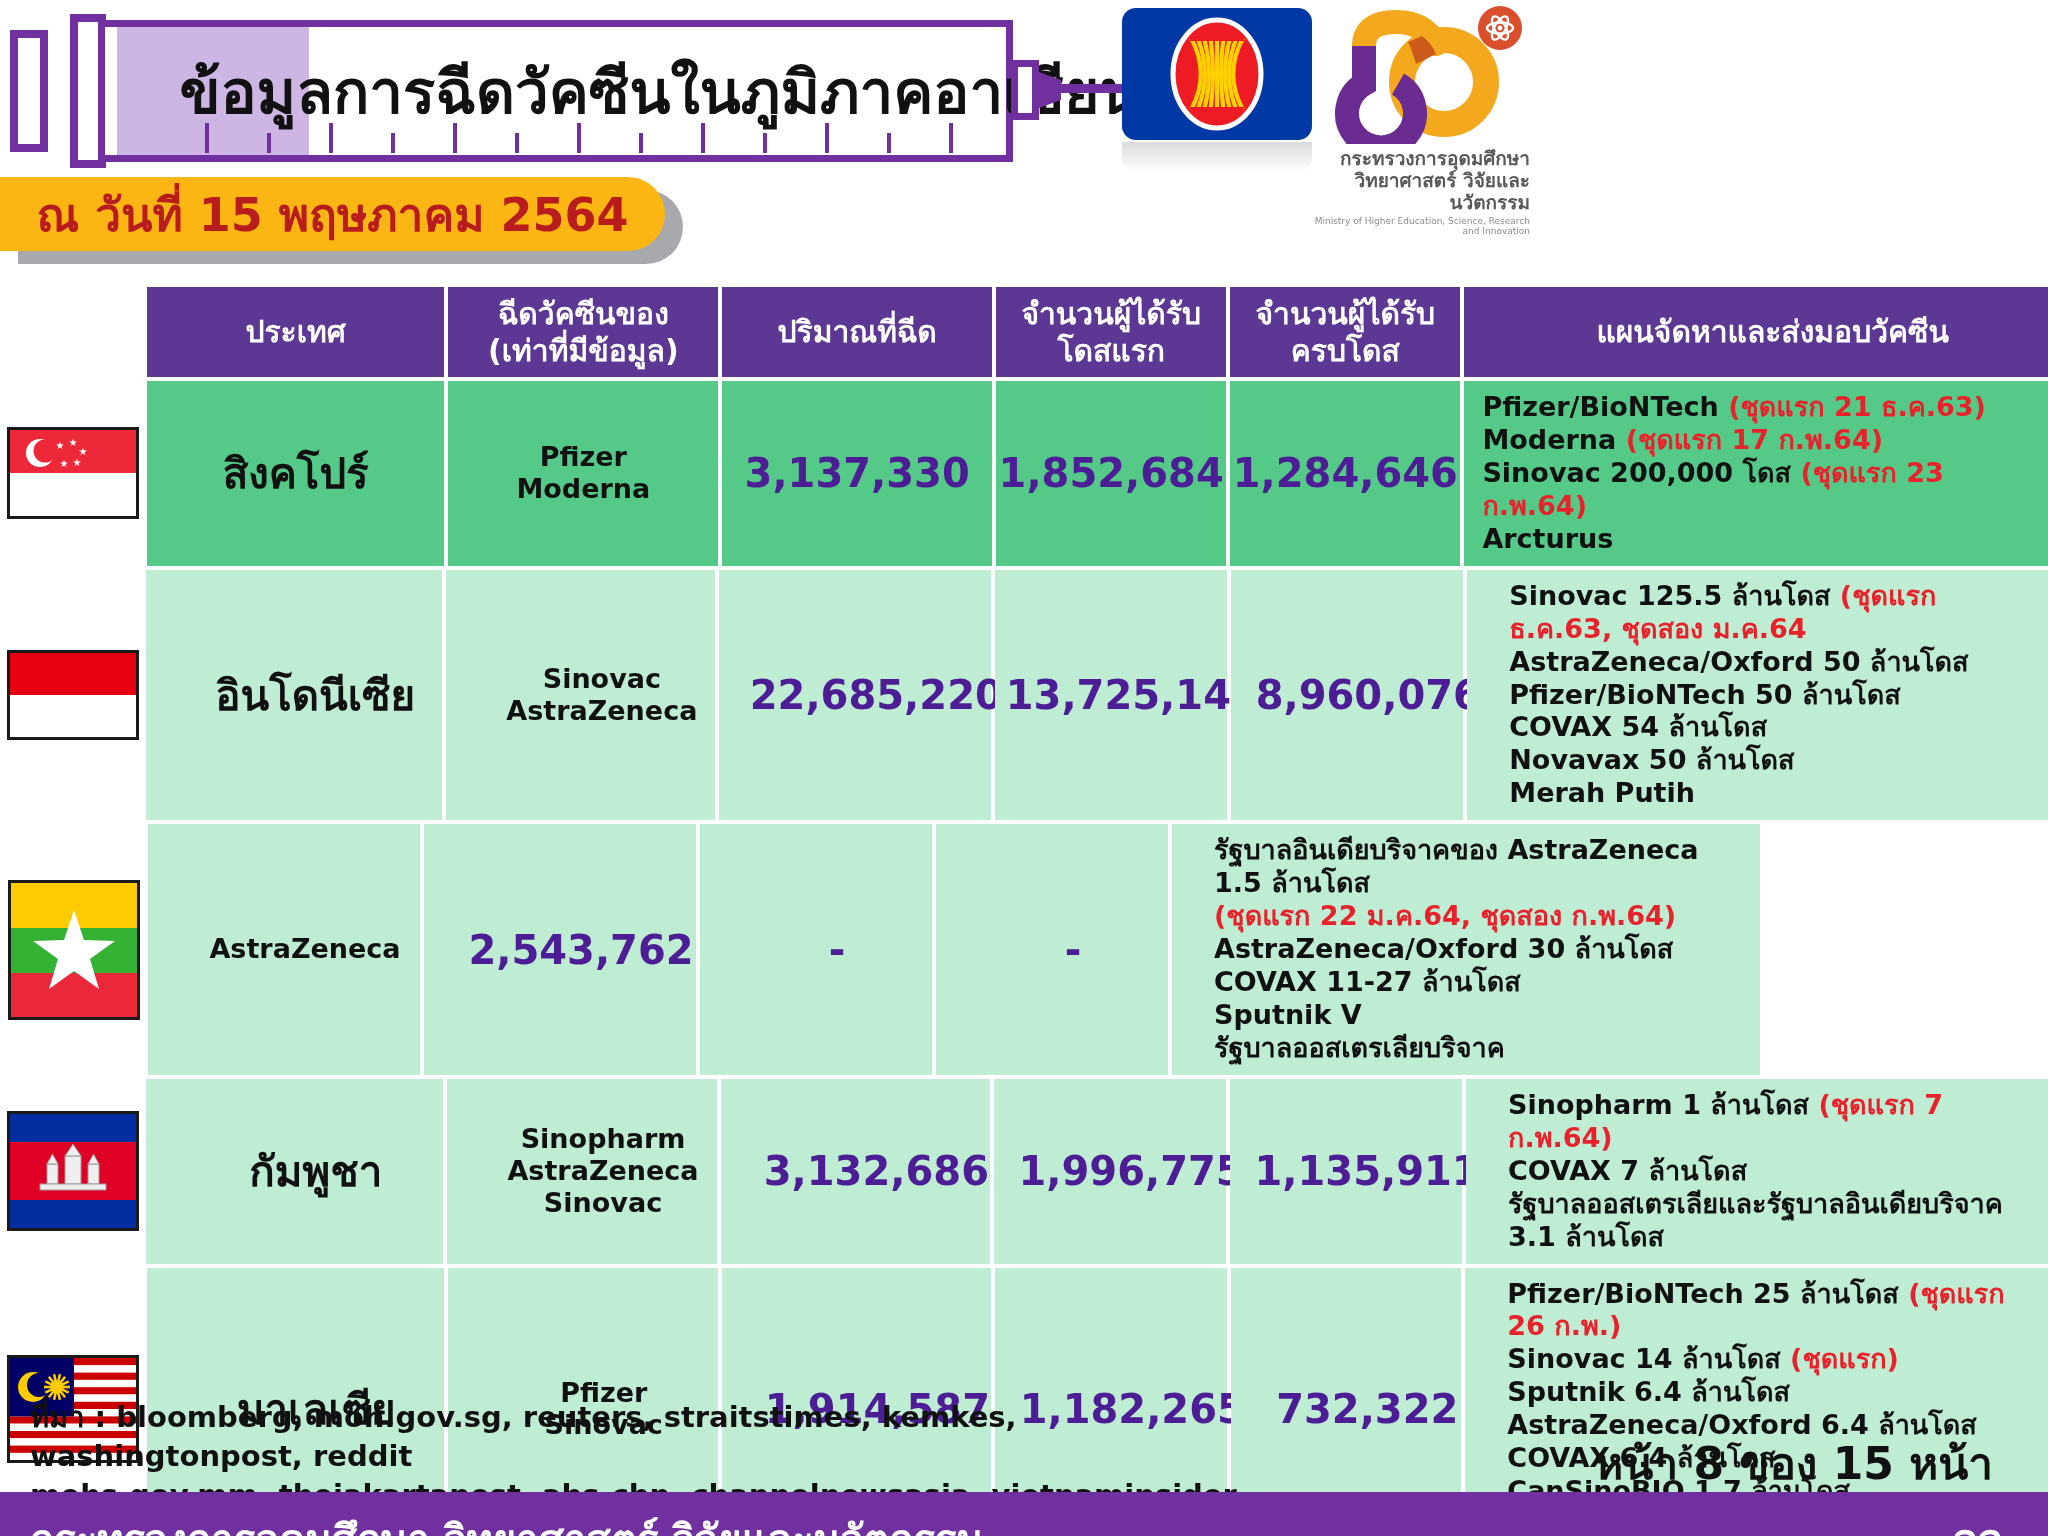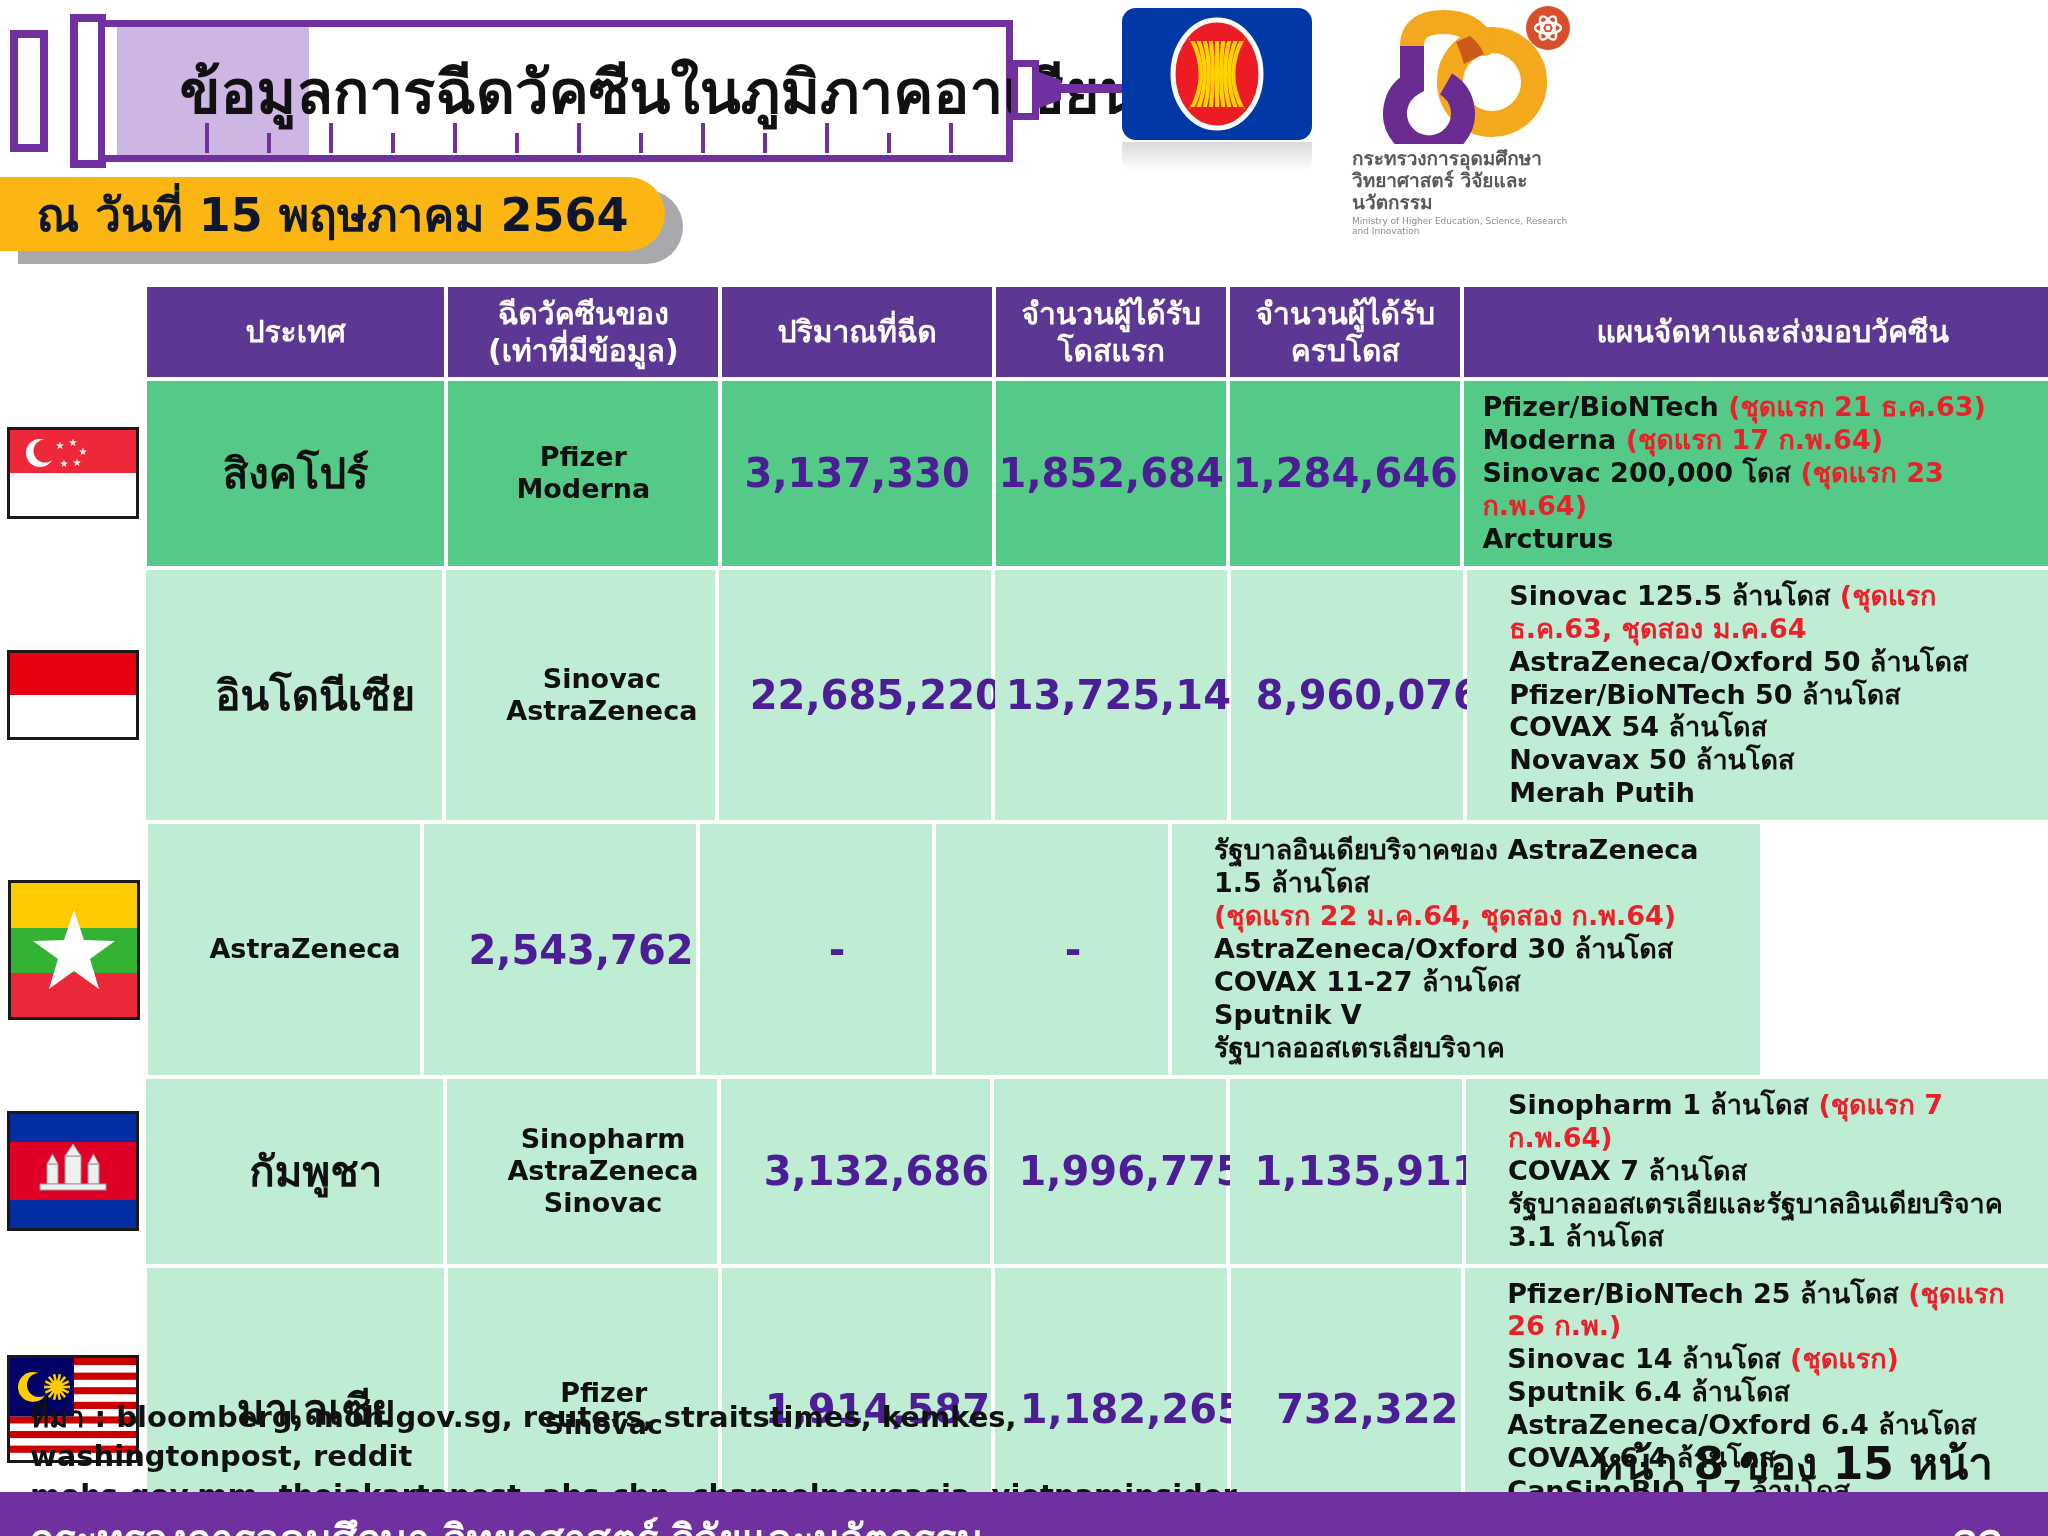--- a/index.html
+++ b/index.html
@@ -25,31 +25,31 @@
     background:#fff; border:7px solid #7030A0; }
   .nozzle-tip { position:absolute; left:1039px; top:72px; width:22px; height:36px;
     background:#7030A0; clip-path:polygon(0 0,100% 22%,100% 78%,0 100%); }
   .needle { position:absolute; left:1055px; top:84px; width:70px; height:9px; background:#7030A0; }
 
   .asean-flag { position:absolute; left:1122px; top:8px; width:190px; height:132px;
     background:#0039A6; border-radius:14px; display:flex; align-items:center; justify-content:center; }
   .asean-reflection { position:absolute; left:1122px; top:142px; width:190px; height:30px;
     background:linear-gradient(#b9bcc0,transparent); opacity:.55; border-radius:0 0 14px 14px; }
 
-  .mhesi { position:absolute; left:1352px; top:2px; width:226px; height:210px; text-align:left; }
+  .mhesi { position:absolute; left:1304px; top:2px; width:226px; height:210px; text-align:right; }
   .mhesi-caption1 { font-size:19px; font-weight:bold; color:#58595B; line-height:1.15; }
   .mhesi-caption2 { font-size:19px; font-weight:bold; color:#58595B; line-height:1.15; }
   .mhesi-caption3 { font-size:9px; color:#8A8C8E; margin-top:2px; }
 
   
   .date-badge { position:absolute; left:0; top:177px; width:665px; height:74px;
     background:#FCB614; border-radius:0 40px 40px 0;
     box-shadow:18px 13px 0 0 #A7A9AC;
     display:flex; align-items:center; justify-content:center;
-    font-size:46px; font-weight:bold; color:#0f172a; }
+    font-size:46px; font-weight:bold; color:#b91c1c; }
 
   
   .vtable { position:absolute; left:0; top:287px; width:2048px; }
   .vrow { display:flex; margin-bottom:4px; }
   .gutter { width:148px; display:flex; align-items:center; justify-content:center; background:#fff; }
   .cell { margin-right:4px; display:flex; flex-direction:column; align-items:center; justify-content:center;
     text-align:center; }
   .cell:last-child { margin-right:0; }
   .col-country { width:300px; }
   .col-vaccine { width:272px; }

